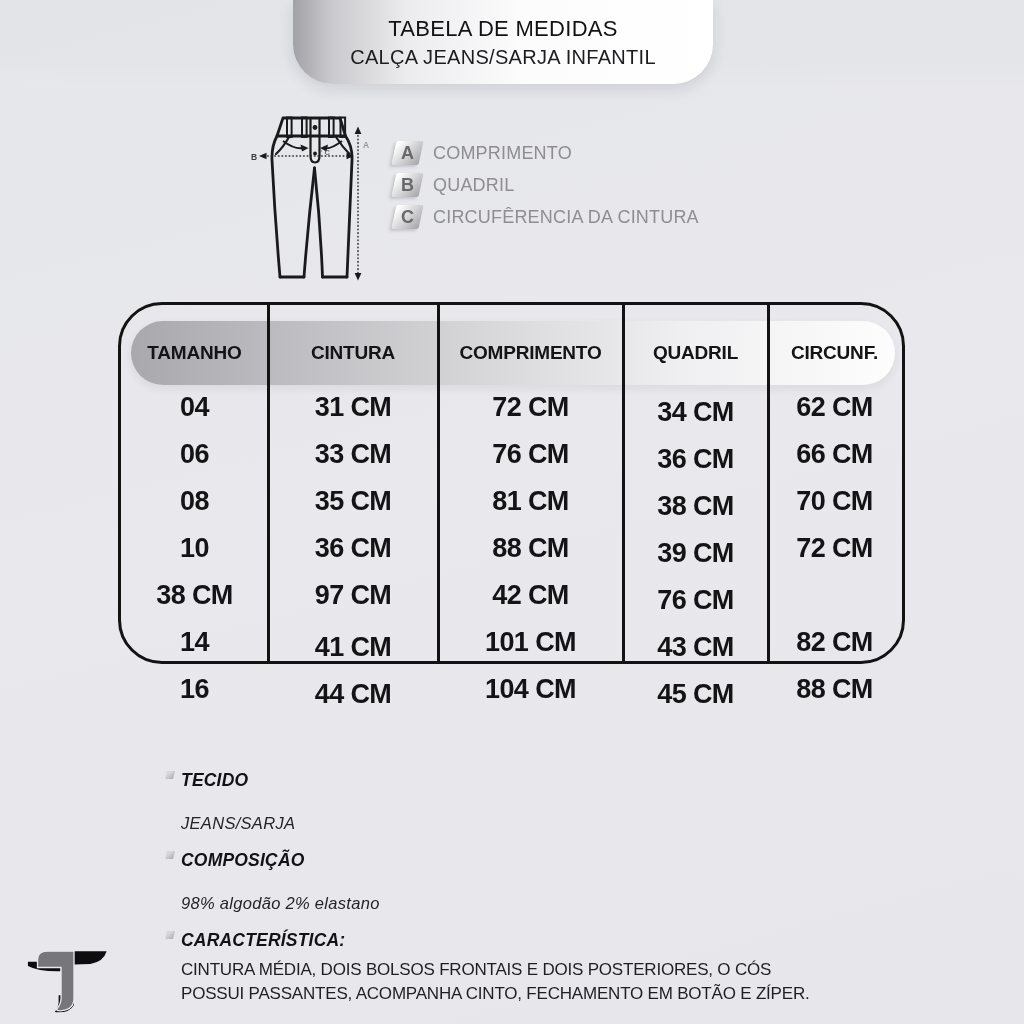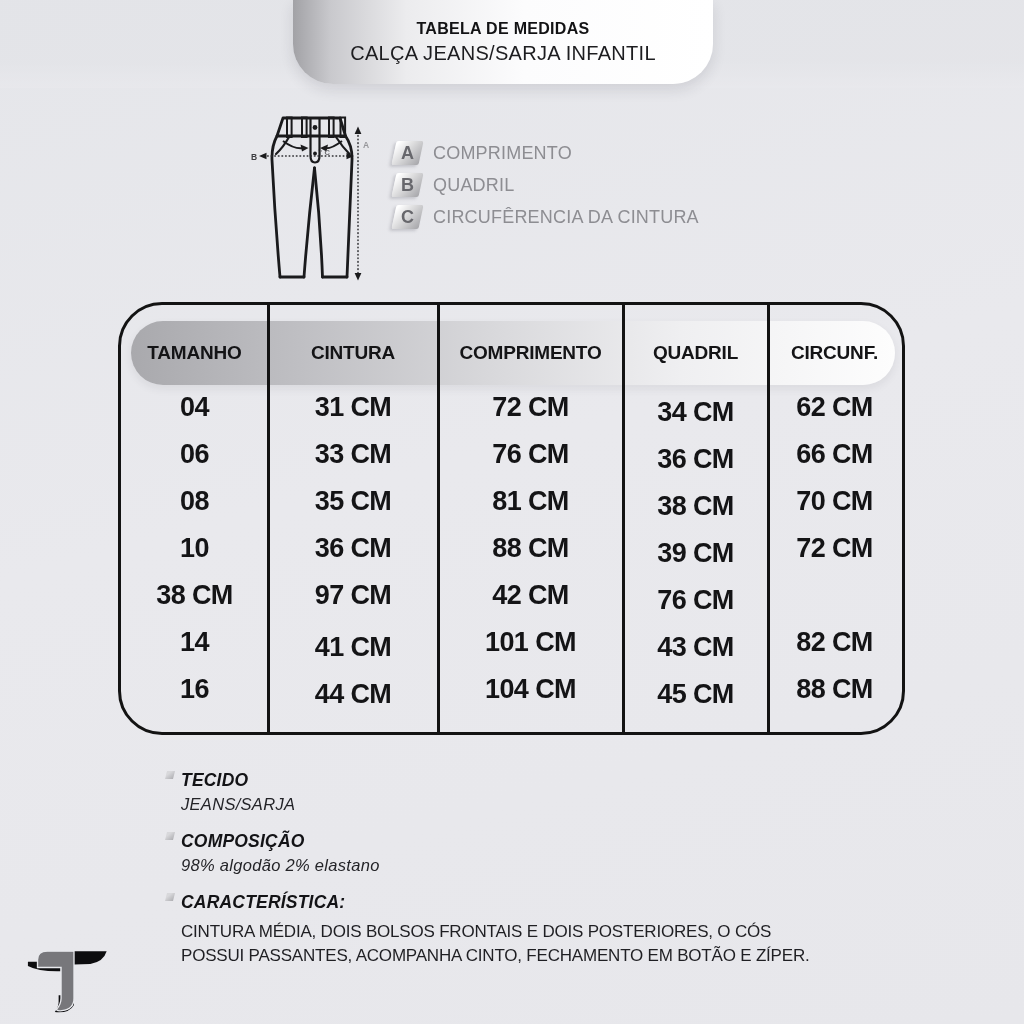--- a/index.html
+++ b/index.html
@@ -14,39 +14,39 @@
     background:linear-gradient(180deg,#e2e3e7 70%,#e9e9ed 100%); opacity:.6;
   }
   
   .banner{
     position:absolute; left:293px; top:0; width:420px; height:84px;
     border-radius:0 0 40px 40px;
     background:linear-gradient(90deg,#a2a2a6 0%,#c9c9cd 9%,#ececee 27%,#fcfcfd 55%,#ffffff 100%);
     box-shadow:0 6px 14px rgba(40,40,55,.12);
     display:flex; flex-direction:column; align-items:center; justify-content:center; gap:4px;
   }
-  .banner-title{ font-size:16px; font-weight:bold; letter-spacing:.3px; color:#121214; }
+  .banner-title{ font-size:22px; font-weight:normal; letter-spacing:.3px; color:#121214; }
   .banner-sub{ font-size:20px; letter-spacing:.3px; color:#1d1d20; }
   
   .pants{ position:absolute; left:250px; top:104px; width:128px; height:190px; }
   
   .legend{ position:absolute; left:394px; top:141px; list-style:none;
            display:flex; flex-direction:column; gap:8px; }
   .legend li{ display:flex; align-items:center; gap:12px; height:24px; }
   .badge{
     width:27px; height:24px; transform:skewX(-12deg); border-radius:2px;
     background:linear-gradient(125deg,#ffffff 8%,#dededf 42%,#a5a5a9 100%);
     box-shadow:-2px 2px 3px rgba(120,120,128,.30);
     display:flex; align-items:center; justify-content:center;
   }
   .badge span{ transform:skewX(12deg); font-size:18px; font-weight:bold; color:#67676c; }
   .legend-label{ font-size:18px; letter-spacing:.2px; color:#8d8d92; }
   
   .size-table{
-    position:absolute; left:118px; top:302px; width:787px; height:433px;
+    position:absolute; left:118px; top:302px; width:787px; height:362px;
     border:3.5px solid #131313; border-radius:44px;
   }
   .pill{
     position:absolute; left:10px; top:16px; width:764px; height:64px; border-radius:32px;
     background:linear-gradient(90deg,#a9a9ad 0%,#bfbfc3 22%,#d9d9dc 48%,#efeff1 72%,#fdfdfd 100%);
     box-shadow:0 4px 8px rgba(50,50,60,.08);
   }
   .vline{ position:absolute; top:0; bottom:0; width:2.6px; background:#131313; }
   .v1{ left:146px; } .v2{ left:316px; } .v3{ left:501px; } .v4{ left:646px; }
   .t-head{
@@ -64,21 +64,21 @@
   .t-row div:nth-child(4){ transform:translateY(5px); }
   .t-row:nth-child(n+6) div:nth-child(2){ transform:translateY(5px); }
   
   .info{ position:absolute; left:181px; top:770px; width:648px; }
   .info-block{ position:relative; margin-bottom:17px; }
   .info-block::before{
     content:""; position:absolute; left:-15px; top:1px; width:8px; height:8px;
     background:linear-gradient(135deg,#d8d8db 30%,#aeaeb2 100%); transform:skewX(-14deg);
   }
   .info-title{ font-size:17.5px; font-weight:bold; font-style:italic; letter-spacing:.2px; color:#131316; }
-  .info-body-italic{ margin-top:4px; font-size:16.5px; font-style:italic; letter-spacing:.3px; color:#242428; }
+  .info-body-italic{ margin-top:23px; font-size:16.5px; font-style:italic; letter-spacing:.3px; color:#242428; }
   .info-paragraph{ margin-top:7px; font-size:17px; line-height:24px; letter-spacing:-.2px; color:#1f1f23; }
   
   .logo{ position:absolute; left:26px; top:916px; width:96px; height:102px; }
 </style>
 </head>
 <body>
 
 <div class="canvas">
   <div class="top-band"></div>
 

